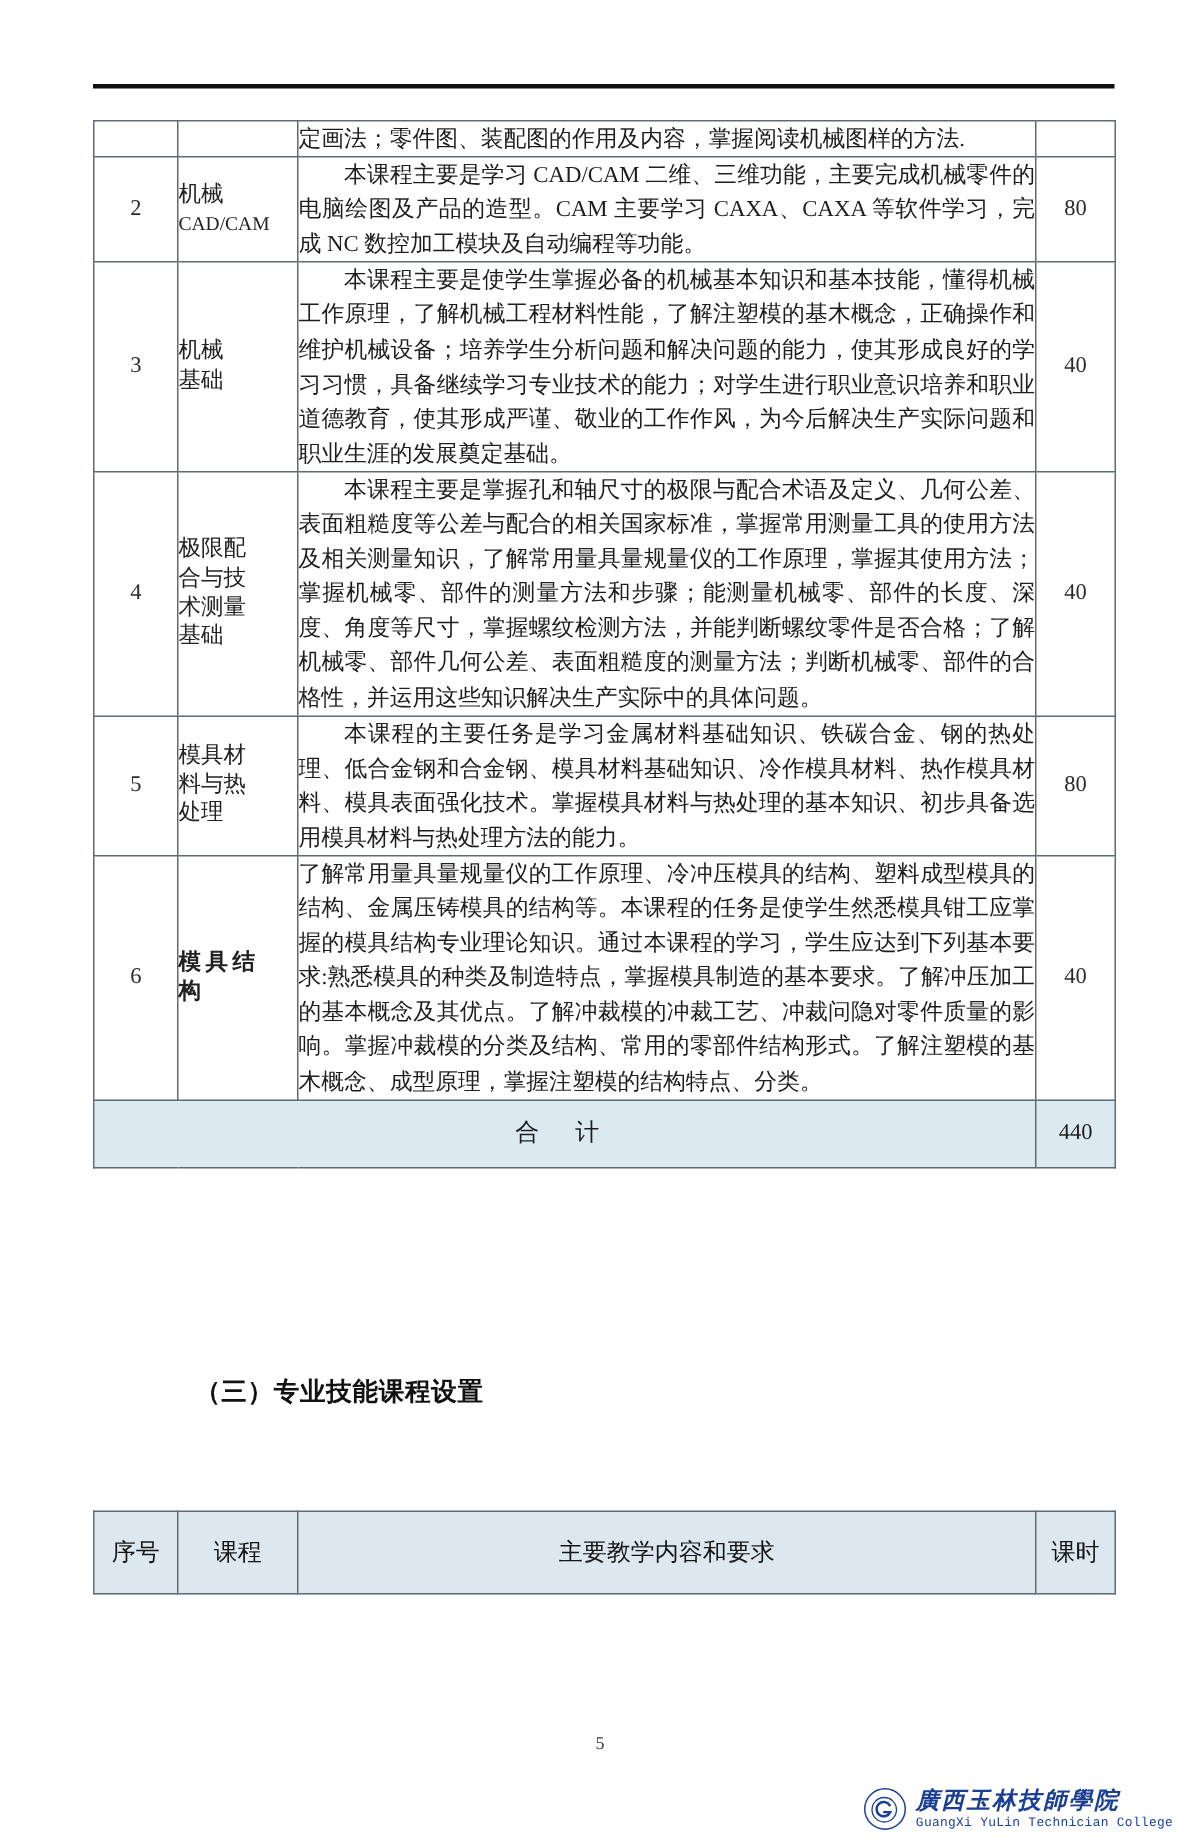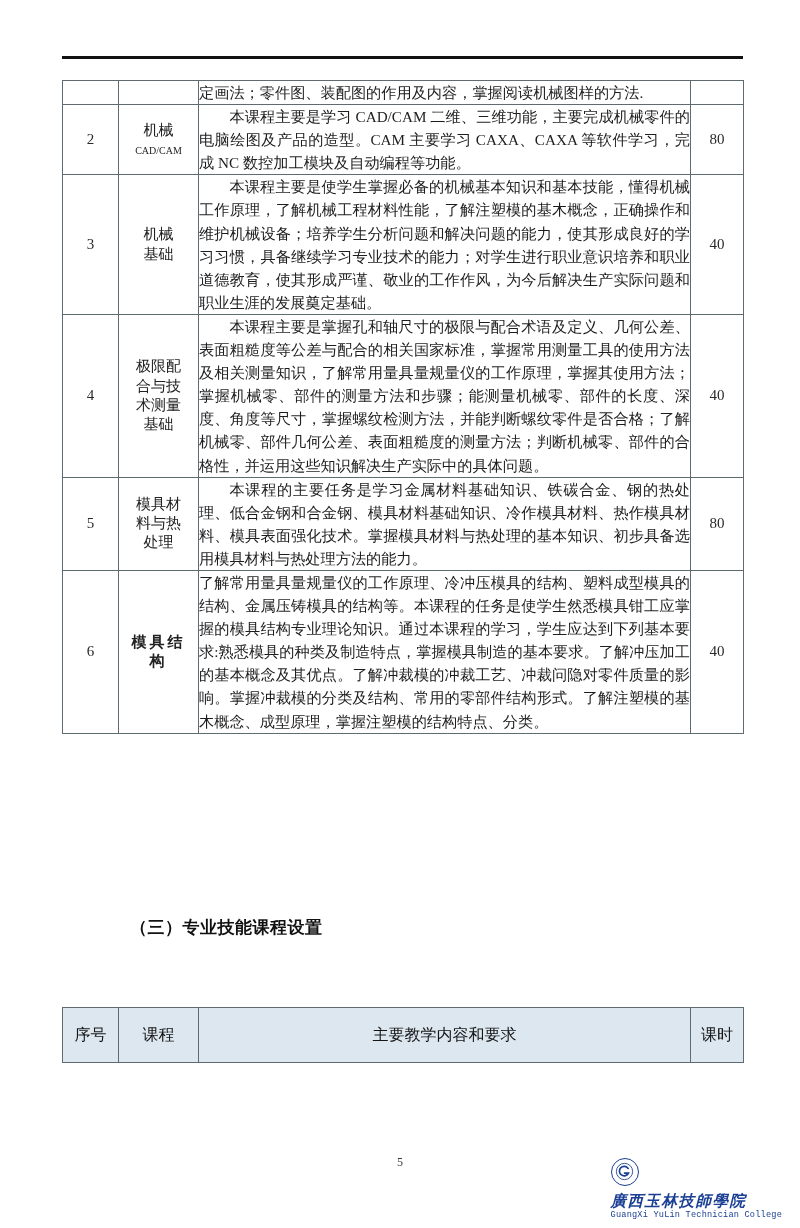--- a/index.html
+++ b/index.html
@@ -43,21 +43,20 @@
   .c-desc{width:492px;}
   .c-hrs{width:53px;}
 
   .cell-no,.cell-hrs{
     text-align:center;
     font-size:15px;
     font-family:"Liberation Serif","DejaVu Serif",serif;
     color:#2a2a2a;
   }
   .cell-name{
-    text-align:center;
     font-size:15px;
     line-height:1.28;
     padding:2px 5px;
     color:#222;
   }
   .cell-name.spaced{letter-spacing:3px;font-weight:bold;}
   .cell-desc{
     font-size:15.2px;
     line-height:1.52;
     padding:3px 8px 4px 9px;
@@ -116,23 +115,22 @@
     font-size:12px;
     color:#3a3a3a;
     font-family:"Liberation Serif","DejaVu Serif",serif;
   }
 
   
   .footer-logo{
     position:absolute;
     right:18px;bottom:8px;
     display:flex;
-    align-items:flex-start;
+    align-items:flex-end;
     gap:7px;
-    flex-direction:column;
   }
   .logo-mark{
     width:26px;height:26px;
     border-radius:50%;
     border:1.6px solid #1b3f93;
     display:flex;align-items:center;justify-content:center;
     flex:0 0 auto;
   }
   .logo-mark svg{display:block;}
   .logo-text{
@@ -178,21 +176,21 @@
         <td class="cell-desc">
           <p>定画法；零件图、装配图的作用及内容，掌握阅读机械图样的方法.</p>
         </td>
         <td class="cell-hrs"></td>
       </tr>
 
       <tr>
         <td class="cell-no">2</td>
         <td class="cell-name">
           <span>机械</span><br>
-          <span style="font-size:10px">CAD/CAM</span>
+          <span style="font-size:13px">CAD/CAM</span>
         </td>
         <td class="cell-desc">
           <p class="indent">本课程主要是学习 CAD/CAM 二维、三维功能，主要完成机械零件的电脑绘图及产品的造型。CAM 主要学习 CAXA、CAXA 等软件学习，完成 NC 数控加工模块及自动编程等功能。</p>
         </td>
         <td class="cell-hrs">80</td>
       </tr>
 
       <tr>
         <td class="cell-no">3</td>
         <td class="cell-name">
@@ -237,20 +235,24 @@
         <td class="cell-name spaced">
           <span>模具结</span><br>
           <span>构</span>
         </td>
         <td class="cell-desc">
           <p>了解常用量具量规量仪的工作原理、冷冲压模具的结构、塑料成型模具的结构、金属压铸模具的结构等。本课程的任务是使学生然悉模具钳工应掌握的模具结构专业理论知识。通过本课程的学习，学生应达到下列基本要求:熟悉模具的种类及制造特点，掌握模具制造的基本要求。了解冲压加工的基本概念及其优点。了解冲裁模的冲裁工艺、冲裁问隐对零件质量的影响。掌握冲裁模的分类及结构、常用的零部件结构形式。了解注塑模的基木概念、成型原理，掌握注塑模的结构特点、分类。</p>
         </td>
         <td class="cell-hrs">40</td>
       </tr>
 
+      <tr class="row-total">
+        <td class="total-label" colspan="3">合    计</td>
+        <td class="total-hours">440</td>
+      </tr>
 
     </tbody>
   </table>
 
   <div class="section-heading">（三）专业技能课程设置</div>
 
   <table class="tbl" id="table-skills">
     <colgroup>
       <col class="c-no">
         <col class="c-name">

